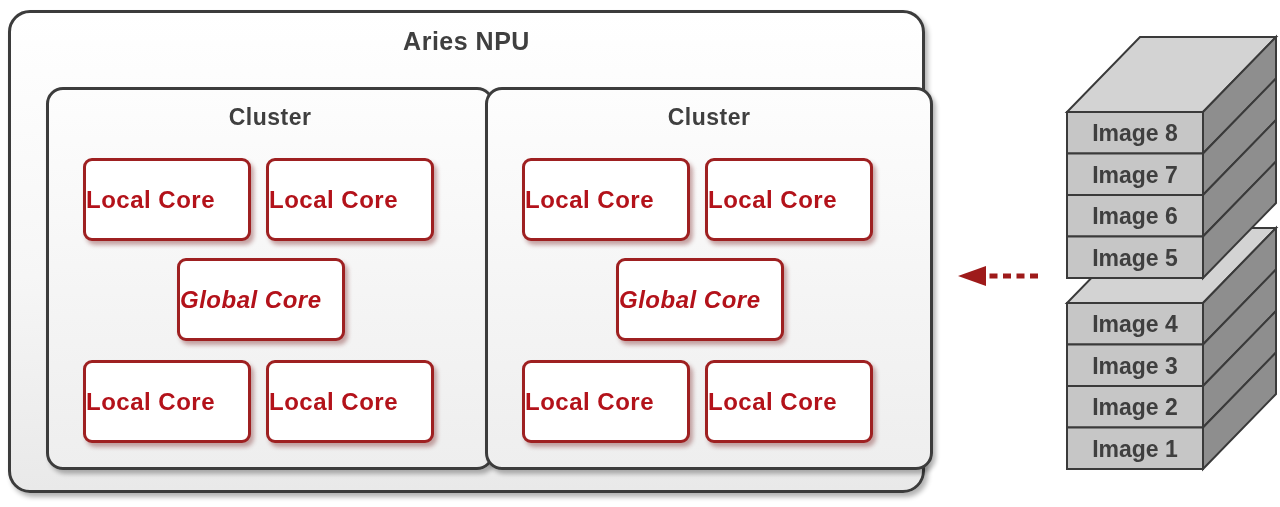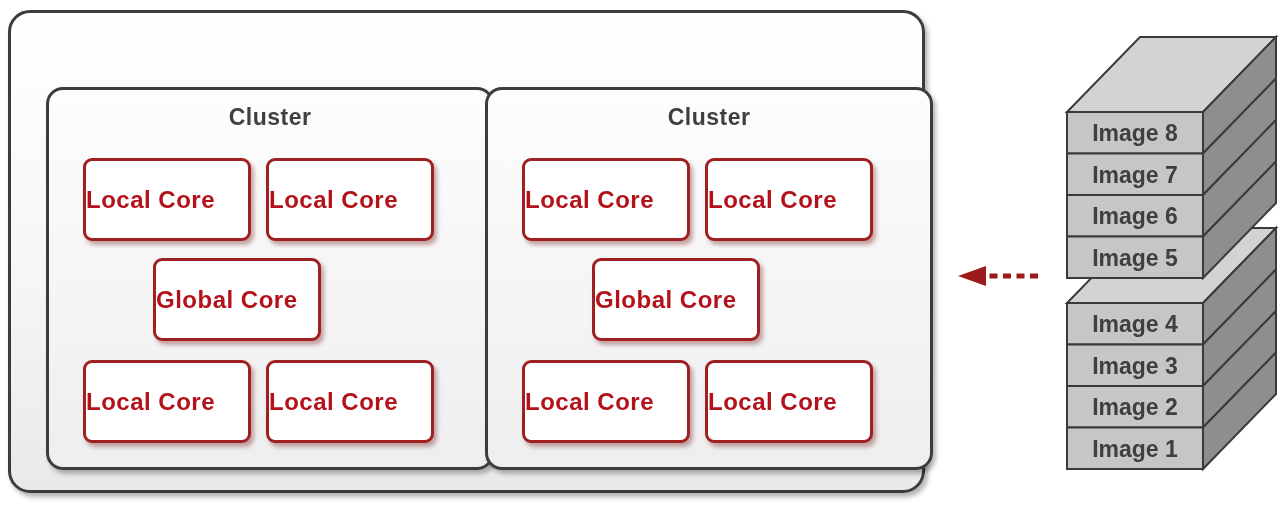--- a/index.html
+++ b/index.html
@@ -36,40 +36,41 @@
   
   .core {
     position:absolute; width:168px; height:83px;
     background:#ffffff; border:3px solid #9e2021; border-radius:9px;
     box-shadow:3px 4px 4px rgba(135,60,60,0.45);
     display:flex; align-items:center; justify-content:flex-start;
   }
   .core span { font-size:24px; font-weight:bold; color:#b3121a; letter-spacing:0.5px; }
   .pos-r1a { left:34px;  top:68px;  }
   .pos-r1b { left:217px; top:68px;  }
-  .pos-gc  { left:104px; top:168px; }
+  .pos-gc  { left:128px; top:168px;font-style:italic; }
   .pos-r2a { left:34px;  top:270px; }
   .pos-r2b { left:217px; top:270px; }
 
   
   .stack-svg { position:absolute; left:940px; top:0; width:340px; height:507px; }
   .slab-front { fill:#c6c6c6; stroke:#3a3a3a; stroke-width:2; }
   .slab-side  { fill:#8e8e8e; stroke:#3a3a3a; stroke-width:2; }
   .slab-top   { fill:#d3d3d3; stroke:#3a3a3a; stroke-width:2; }
   .slab-label { font-family:"Liberation Sans", sans-serif; font-size:23px;
                 font-weight:bold; fill:#3f3f3f; text-anchor:middle; }
   .flow-arrow-line { stroke:#9e1a1a; stroke-width:5; stroke-dasharray:8 5.5; fill:none; }
   .flow-arrow-head { fill:#9e1a1a; }
 </style>
 </head>
 <body>
 
 <div class="stage">
 
   <div class="npu">
+    <div class="npu-title">Aries NPU</div>
 
     <div class="cluster c1">
       <div class="cluster-title">Cluster</div>
       <div class="core pos-r1a">
         <span>Local Core</span>
       </div>
       <div class="core pos-r1b">
         <span>Local Core</span>
       </div>
       <div class="core pos-gc">

